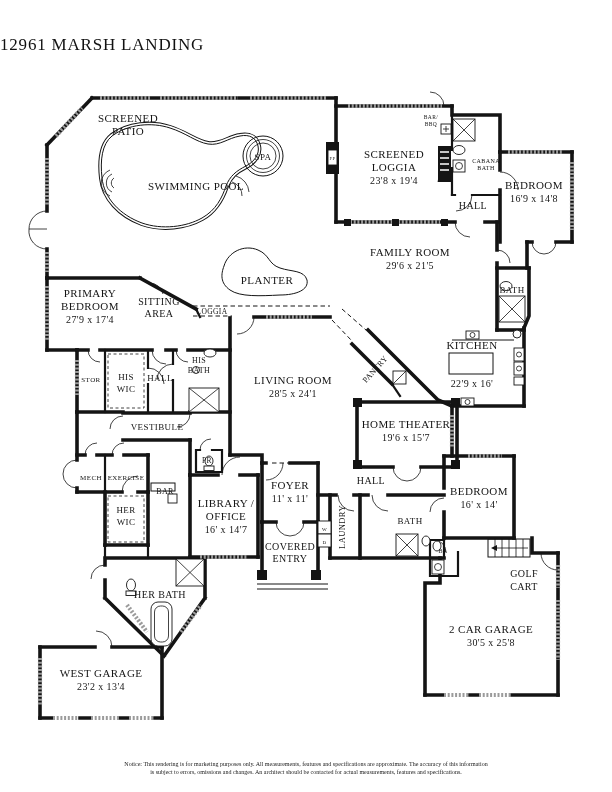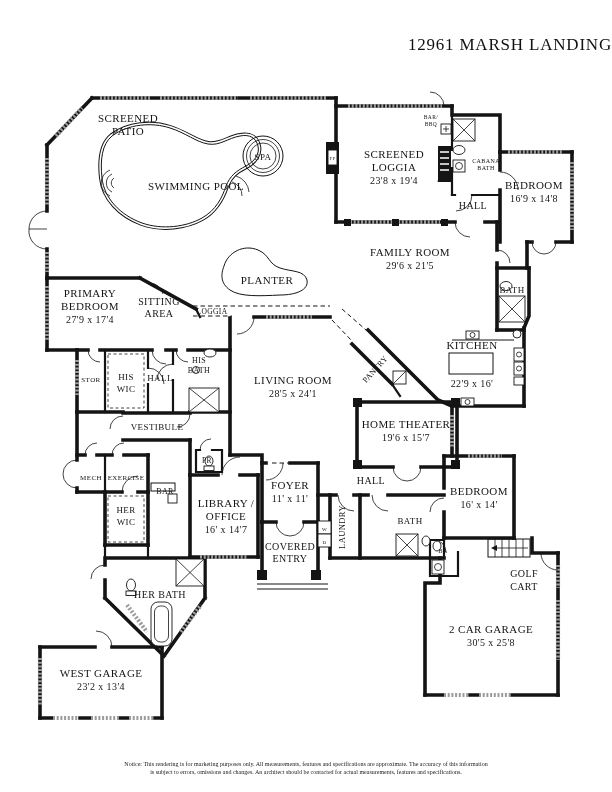--- a/index.html
+++ b/index.html
@@ -1,18 +1,18 @@
 <!DOCTYPE html>
 <html><head>
 <meta charset="utf-8">
 <style>
   html,body{margin:0;padding:0;background:#ffffff;}
   #page{position:relative;width:612px;height:792px;background:#fff;overflow:hidden;
         font-family:"Liberation Serif",serif;color:#111;}
-  #title{position:absolute;top:24px;left:0;width:612px;text-align:right;
+  #title{position:absolute;top:24px;left:0;width:612px;text-align:left;
          font-size:17px;letter-spacing:.8px;font-weight:400;}
   #notice{position:absolute;top:761px;left:0;width:612px;text-align:center;
           font-size:6px;line-height:7.5px;color:#222;}
   svg{position:absolute;left:0;top:0;}
   svg text{font-family:"Liberation Serif",serif;fill:#151515;text-anchor:middle;letter-spacing:.4px;}
   .w{stroke:#141414;stroke-width:3.6;fill:none;stroke-linecap:square;}
   .w2{stroke:#141414;stroke-width:2.2;fill:none;stroke-linecap:square;}
   .t{stroke:#141414;stroke-width:1;fill:none;}
   .t8{stroke:#141414;stroke-width:.8;fill:none;}
   .door{stroke:#141414;stroke-width:.8;fill:none;}

